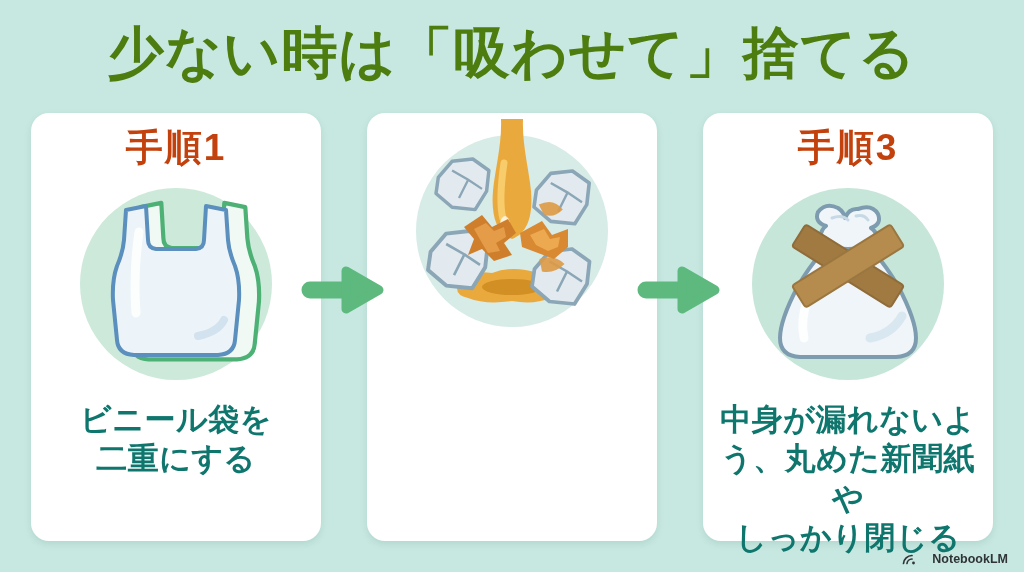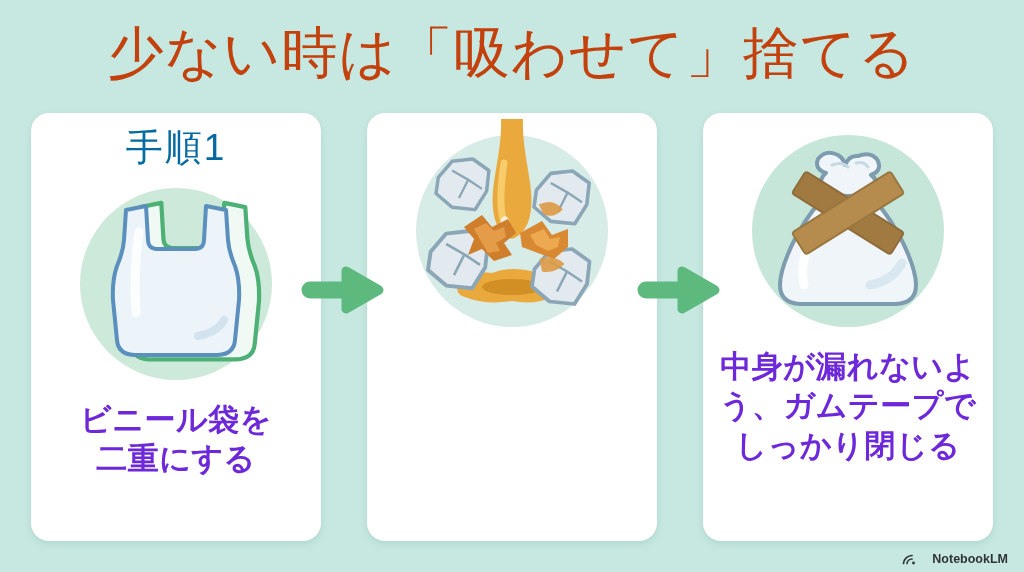--- a/index.html
+++ b/index.html
@@ -4,47 +4,47 @@
 <style>
   html,body{margin:0;padding:0;}
   body{
     width:1024px;height:572px;overflow:hidden;position:relative;
     background:#c7e8e1;
     font-family:"Liberation Sans","DejaVu Sans",sans-serif;
     -webkit-font-smoothing:antialiased;
   }
   .title{
     margin:0;padding-top:22px;text-align:center;
-    font-size:56px;line-height:1.1;font-weight:400;letter-spacing:1px;
-    color:#c2410c;
+    font-size:56px;line-height:1.1;font-weight:700;letter-spacing:1px;
+    color:#4d7c0f;
   }
   .cards{
     position:absolute;top:113px;left:0;right:0;
     display:flex;justify-content:center;gap:46px;
   }
   .card{
     width:290px;height:428px;background:#ffffff;border-radius:18px;
     box-shadow:0 3px 7px rgba(50,110,100,0.14);
     text-align:center;position:relative;
   }
   .heading{
     margin:0;padding-top:16px;font-size:37px;line-height:1;
-    font-weight:400;letter-spacing:2px;color:#0369a1;
+    font-weight:700;letter-spacing:2px;color:#c2410c;
   }
   .icon-wrap{
     width:192px;height:192px;margin:22px auto 0;border-radius:50%;
     position:relative;
   }
   .circle1{background:#cde9da;}
   .circle2{background:#d7ebe7;}
   .circle3{background:#c6e6d9;}
   .icon-wrap svg{position:absolute;left:0;top:0;overflow:visible;}
   .desc{
     margin:20px 6px 0;font-size:31px;line-height:1.27;font-weight:900;
-    letter-spacing:0.5px;color:#6d28d9;white-space:pre-line;
+    letter-spacing:0.5px;color:#0f766e;white-space:pre-line;
   }
   .arrow{position:absolute;width:88px;height:60px;top:260px;}
   .arrow1{left:300px;}
   .arrow2{left:636px;}
   .footer{
     position:absolute;right:16px;bottom:6px;
     display:flex;align-items:center;gap:16px;
     font-size:12.5px;font-weight:bold;color:#303436;
   }
 </style>
@@ -113,20 +113,21 @@
 
           <path d="M48,92 L66,80 L76,92 L92,84 L100,98 L88,108 L96,120 L78,126 L66,114 L52,120 L58,104 Z" fill="#cf7f2c"></path>
           <path d="M58,94 L70,88 L78,96 L88,92 L90,102 L80,108 L84,116 L72,118 L66,108 Z" fill="#e49c48"></path>
           <path d="M104,98 L126,86 L136,100 L152,94 L152,112 L138,124 L122,118 L106,112 Z" fill="#d88932"></path>
           <path d="M114,100 L128,94 L134,104 L144,102 L142,112 L132,116 L120,110 Z" fill="#eca94f"></path>
         </svg>
       </div>
     </section>
 
     <section class="card">
+      <h2 class="heading">手順3</h2>
       <div class="icon-wrap circle3">
         <svg width="192" height="192" viewBox="0 0 192 192">
 
           <path d="M76,58 Q60,74 46,98 Q28,132 28,150 Q28,168 48,169 L144,169 Q164,168 164,150
                    Q164,132 146,98 Q132,74 116,58 Z" fill="#eff5f9" stroke="#7e9cb0" stroke-width="4" stroke-linejoin="round"></path>
 
           <path d="M70,56 Q66,44 74,38 Q62,34 66,24 Q74,14 86,20 Q92,24 93,30 Q97,20 106,21
                    Q120,16 126,26 Q130,36 119,40 Q128,46 122,56 Q96,66 70,56 Z" fill="#eff5f9" stroke="#7e9cb0" stroke-width="4" stroke-linejoin="round"></path>
           <path d="M80,30 Q90,26 96,32 M104,28 Q112,26 116,32" fill="none" stroke="#c6d9e4" stroke-width="3" stroke-linecap="round"></path>
 
@@ -134,21 +135,21 @@
           <path d="M118,150 Q140,146 150,128" fill="none" stroke="#d6e6ef" stroke-width="9" stroke-linecap="round" opacity="0.9"></path>
           <ellipse cx="124" cy="96" rx="12" ry="7" fill="#d6e6ef" opacity="0.8" transform="rotate(25 124 96)"></ellipse>
 
           <g transform="translate(96,78)">
             <rect x="-58" y="-13" width="116" height="26" rx="3" transform="rotate(32)" fill="#a07a41" stroke="#8f6c3a" stroke-width="2"></rect>
             <rect x="-58" y="-13" width="116" height="26" rx="3" transform="rotate(-32)" fill="#b58c4e" stroke="#9a7740" stroke-width="2"></rect>
           </g>
         </svg>
       </div>
       <p class="desc">中身が漏れないよ
-う、ガムテープで
+う、丸めた新聞紙や
 しっかり閉じる</p>
     </section>
 
   </div>
 
   <svg class="arrow arrow1" viewBox="0 0 88 60">
     <line x1="10" y1="30" x2="44" y2="30" stroke="#5db97e" stroke-width="17" stroke-linecap="round"></line>
     <path d="M46,11 L79,30 L46,49 Z" fill="#5db97e" stroke="#5db97e" stroke-width="9" stroke-linejoin="round"></path>
   </svg>
   <svg class="arrow arrow2" viewBox="0 0 88 60">

